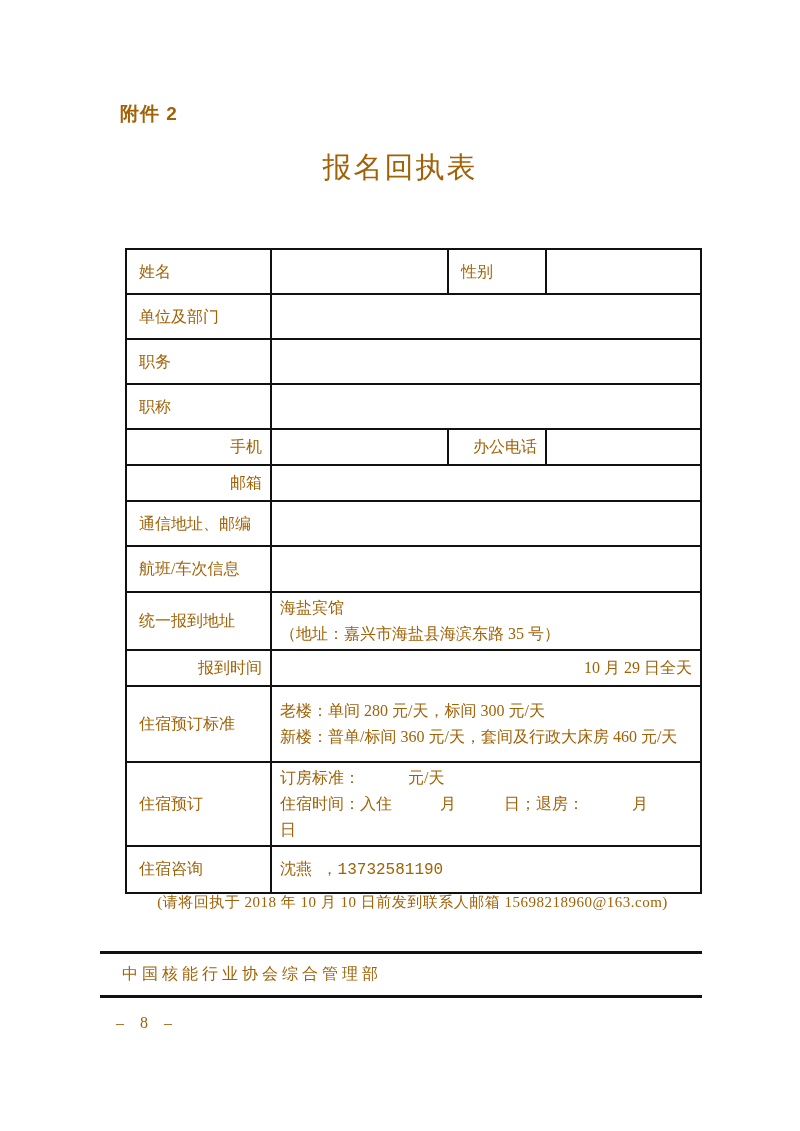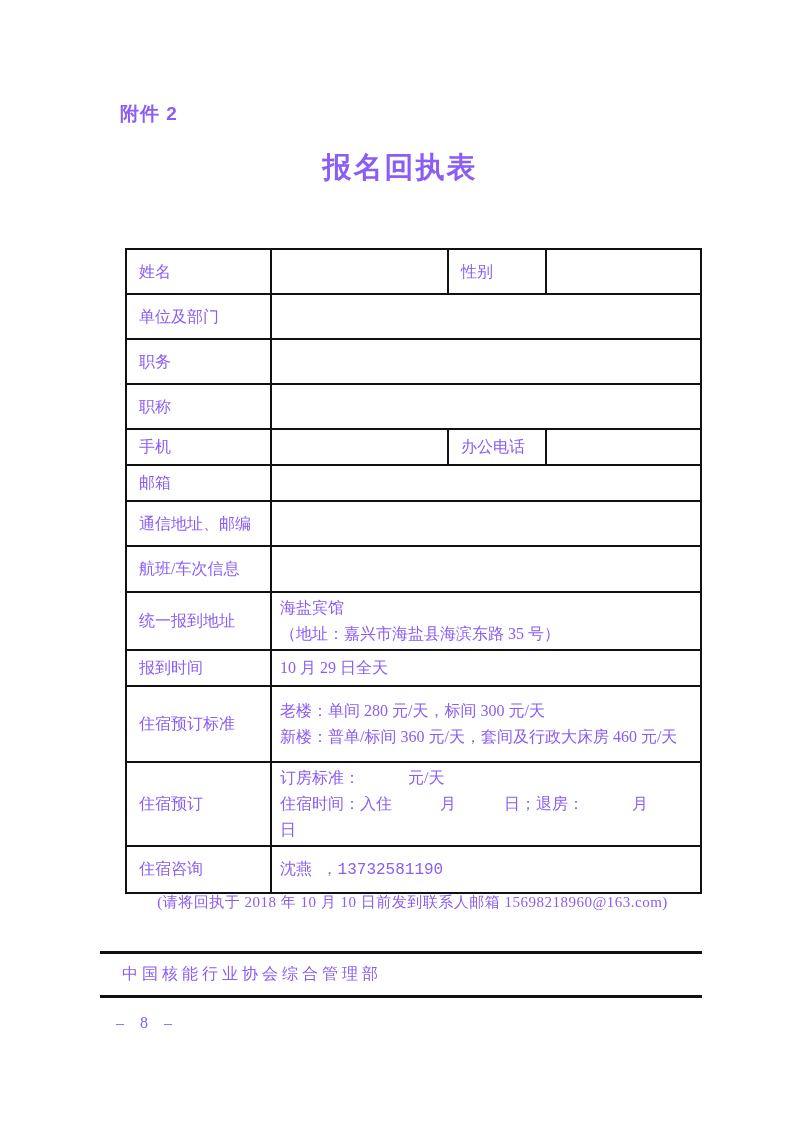--- a/index.html
+++ b/index.html
@@ -4,40 +4,40 @@
 <style>
   * { margin: 0; padding: 0; box-sizing: border-box; }
   html, body { background: #e8e8e8; }
   .page {
     position: relative;
     width: 800px;
     height: 1131px;
     background: #ffffff;
     margin: 0 auto;
     font-family: "Liberation Serif", "DejaVu Serif", serif;
-    color: #8b5cf6;
+    color: #a16207;
     overflow: hidden;
   }
   .attachment-label {
     position: absolute;
     left: 120px;
     top: 101px;
     font-family: "Liberation Sans", "DejaVu Sans", sans-serif;
     font-weight: 600;
     font-size: 19px;
     letter-spacing: 1px;
   }
   .doc-title {
     position: absolute;
     left: 0;
     top: 148px;
     width: 100%;
     text-align: center;
     font-family: "Liberation Sans", "DejaVu Sans", sans-serif;
-    font-weight: bold;
+    font-weight: normal;
     font-size: 29px;
     letter-spacing: 2px;
   }
   table.form-table {
     position: absolute;
     left: 125px;
     top: 248px;
     width: 575px;
     border-collapse: collapse;
     table-layout: fixed;
@@ -45,21 +45,21 @@
   .form-table td {
     border: 2px solid #111;
     font-size: 16px;
     line-height: 26px;
     padding: 4px 8px;
     vertical-align: middle;
     overflow: hidden;
   }
   .form-table td.lbl { padding-left: 12px; }
   .form-table tr.h45 td { height: 45px; }
-  .form-table tr.h44 td { height: 36px; }
+  .form-table tr.h44 td { height: 36px; text-align: right; }
   .form-table tr.h46 td { height: 46px; }
   .form-table tr.h47 td { height: 47px; font-family: Liberation Mono, monospace; }
   .form-table tr.h56 td { height: 56px; padding-top: 2px; padding-bottom: 2px; }
   .form-table tr.h57 td { height: 57px; padding-top: 2px; padding-bottom: 2px; }
   .form-table tr.h76 td { height: 76px; padding-top: 2px; padding-bottom: 2px; }
   .vline { display: block; }
   .note-line {
     position: absolute;
     left: 125px;
     top: 893px;

